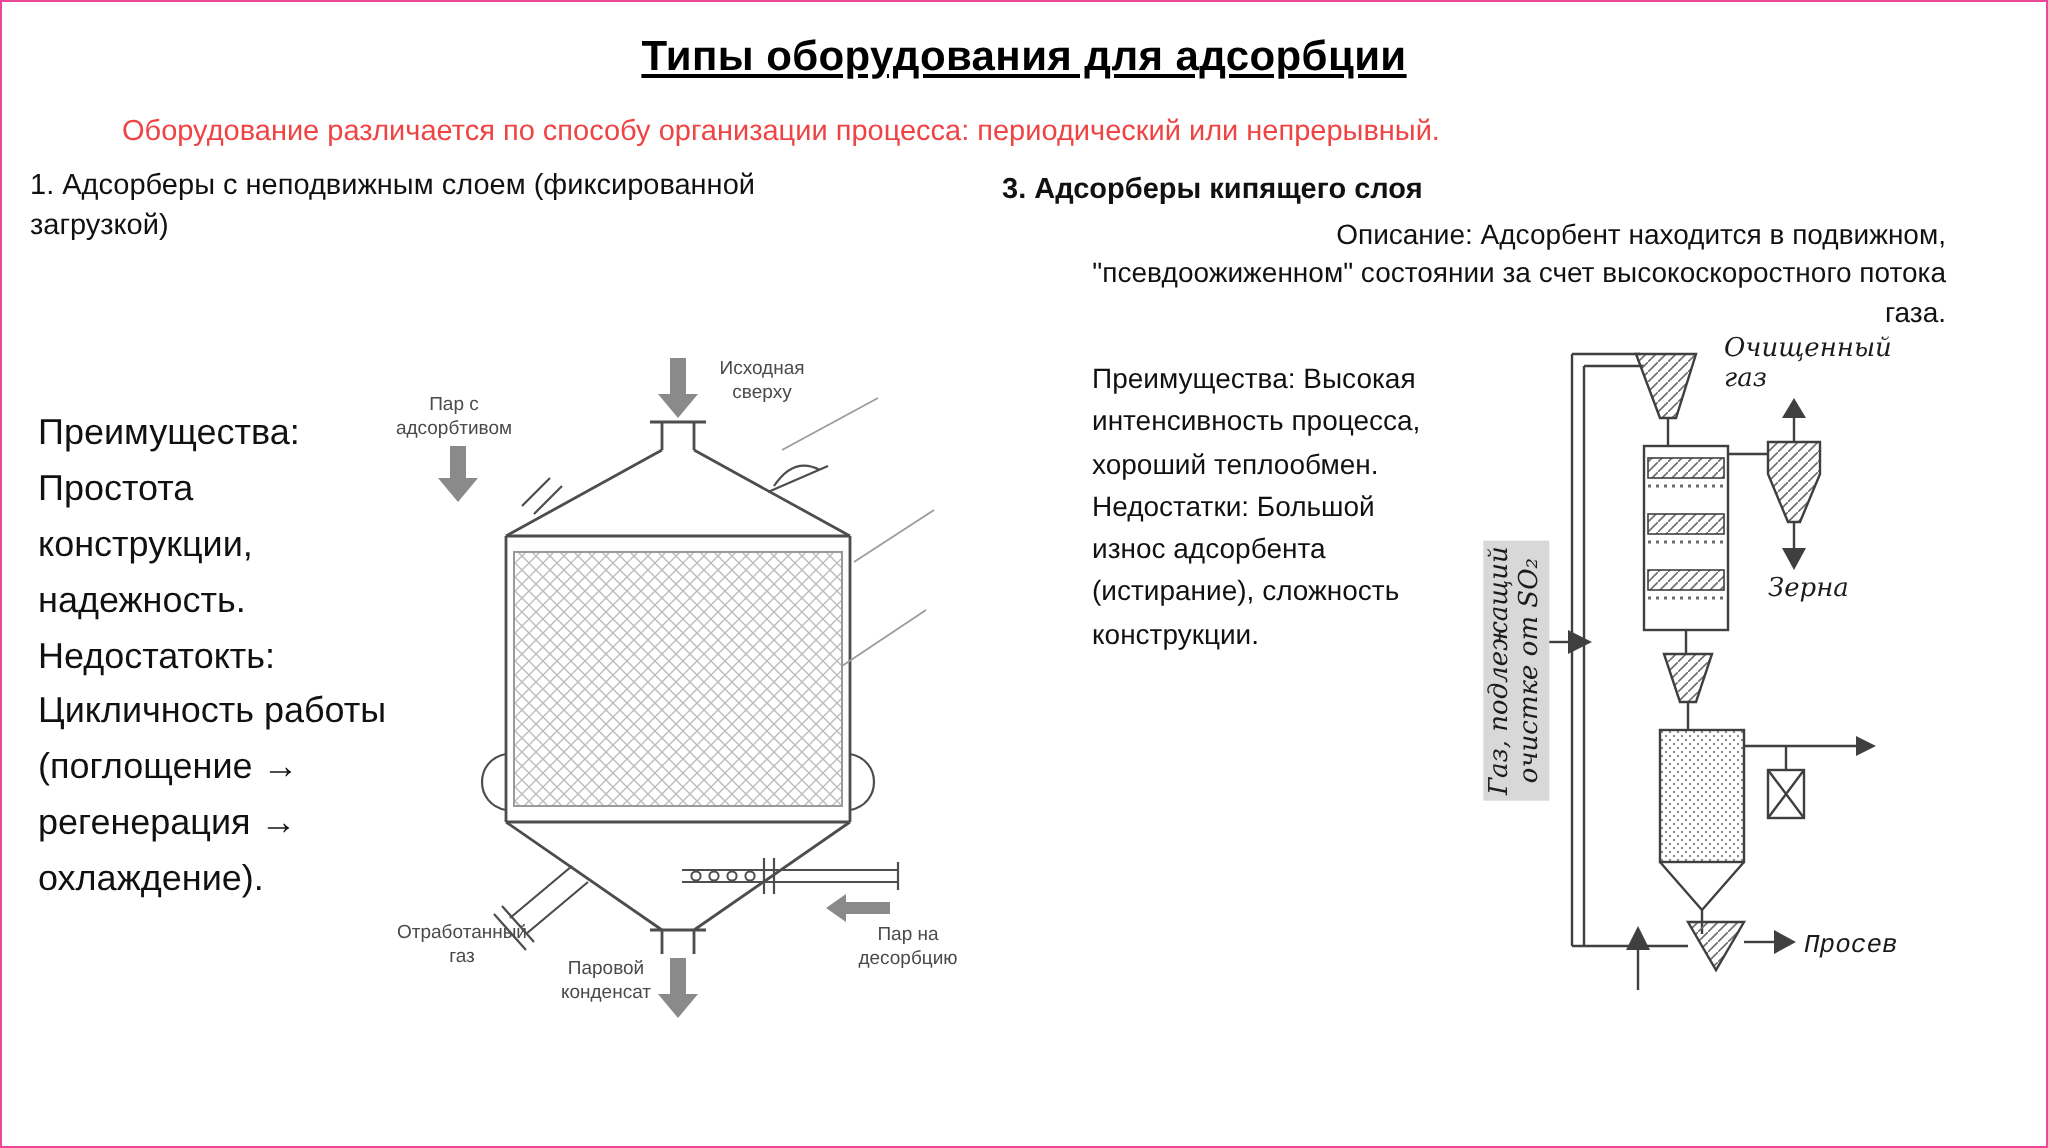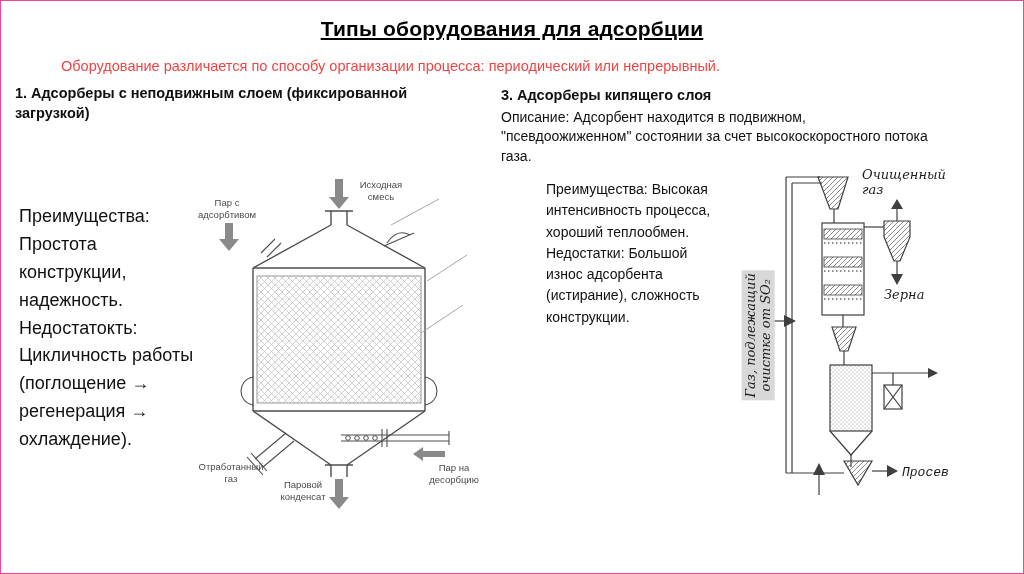--- a/index.html
+++ b/index.html
@@ -5,29 +5,29 @@
   * { margin:0; padding:0; box-sizing:border-box; }
   html,body { background:#e8e8e8; }
   body { font-family:"Liberation Sans", sans-serif; color:#111; }
   .slide { position:relative; width:1024px; height:574px; background:#fff;
            border:1px solid #ec4899; overflow:hidden; }
   .title { position:absolute; top:16px; left:0; width:100%; text-align:center;
            font-size:21px; font-weight:bold; text-decoration:underline; color:#000;
            letter-spacing:.2px; }
   .subtitle { position:absolute; top:57px; left:60px; font-size:14.5px; color:#ef4444; }
   .h-left  { position:absolute; top:83px;  left:14px;  width:458px; font-size:14.5px;
-             font-weight:bold; white-space:pre-line; line-height:1.35; }
+             font-weight:normal; white-space:pre-line; line-height:1.35; }
   .d-left  { position:absolute; top:122px; left:17px;  width:458px; font-size:14px;
              white-space:pre-line; line-height:1.4; }
   .pc-left { position:absolute; top:202px; left:18px;  width:188px; font-size:18px;
              white-space:pre-line; line-height:1.55; }
   .h-right { position:absolute; top:86px;  left:500px; width:420px; font-size:14.5px;
              font-weight:bold; }
   .d-right { position:absolute; top:107px; left:500px; width:472px; font-size:14px;
-             white-space:pre-line; line-height:1.38; }
+             white-space:pre-line; line-height:1.38;text-align:right; }
   .pc-right{ position:absolute; top:178px; left:505px; width:212px; font-size:14px;
              white-space:pre-line; line-height:1.52;margin-left:40px; }
   .diagram { position:absolute; overflow:visible; }
   #diag-left  { left:190px; top:172px; width:290px; height:345px; }
   #diag-right { left:733px; top:160px; width:245px; height:372px; }
   .diagram svg { position:absolute; left:0; top:0; }
   .dlabel { position:absolute; font-size:9.5px; color:#4a4a4a; white-space:pre-line;
             text-align:center; line-height:1.25; }
   .rlabel { position:absolute; font-family:"DejaVu Serif", serif; font-style:italic;
             font-size:13px; color:#1b1b1b; white-space:pre-line; line-height:1.18; }
@@ -112,21 +112,21 @@
 
       <g fill="#8a8a8a" stroke="none">
         <polygon points="144,6 152,6 152,24 158,24 148,36 138,24 144,24"></polygon>
         <polygon points="34,50 42,50 42,66 48,66 38,78 28,66 34,66"></polygon>
         <polygon points="222,281 232,274 232,278 254,278 254,284 232,284 232,288"></polygon>
         <polygon points="144,306 152,306 152,324 158,324 148,336 138,324 144,324"></polygon>
       </g>
     </svg>
 
     <div class="dlabel" style="left:158px; top:6px;  width:64px;">Исходная
-смесь</div>
+сверху</div>
     <div class="dlabel" style="left:2px;   top:24px; width:68px;">Пар с
 адсорбтивом</div>
     <div class="dlabel" style="left:2px;   top:288px;width:76px;">Отработанный
 газ</div>
     <div class="dlabel" style="left:234px; top:289px;width:58px;">Пар на
 десорбцию</div>
     <div class="dlabel" style="left:84px;  top:306px;width:56px;">Паровой
 конденсат</div>
   </div>
 

